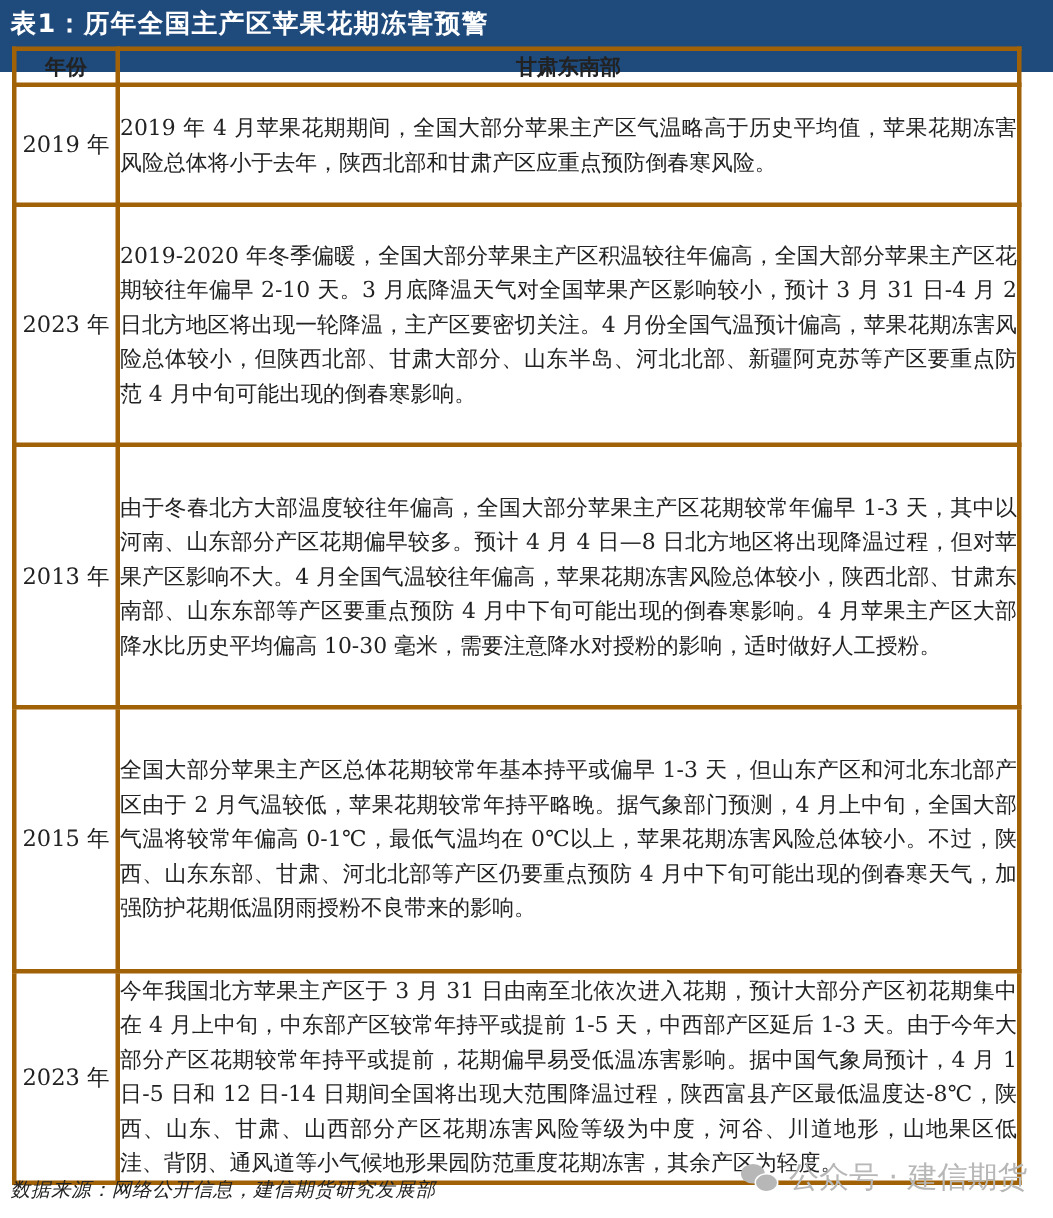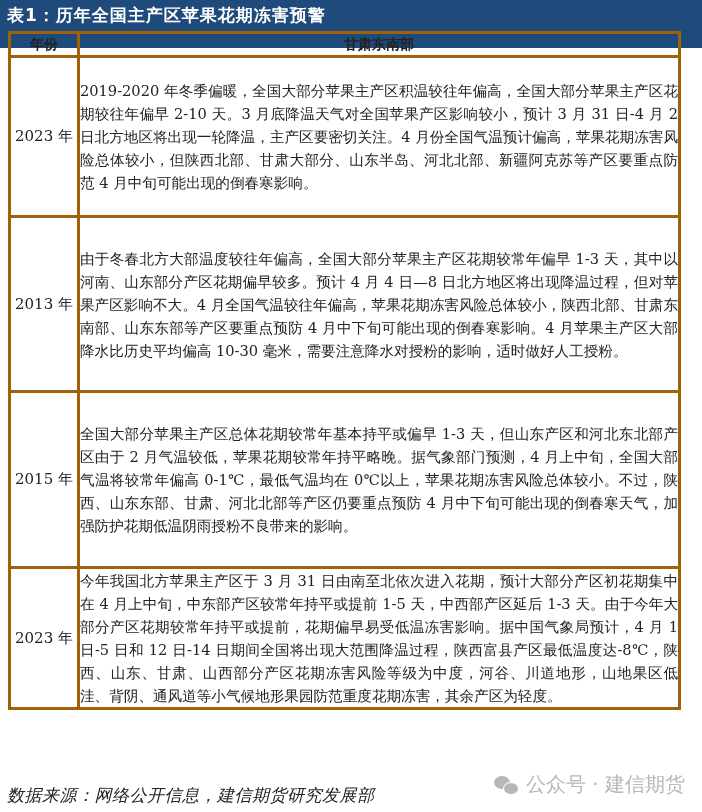--- a/index.html
+++ b/index.html
@@ -12,21 +12,21 @@
   table.main { position:absolute; left:8px; top:31px; width:670px; border-collapse:collapse;
                table-layout:fixed; }
   table.main td, table.main th { border:3px solid #a16207; padding:0; }
   table.main th { height:21px; font-size:14px; font-weight:bold;
                   font-family:"DejaVu Sans","Liberation Sans",sans-serif; text-align:center; }
   col.c-year { width:69px; }
   col.c-text { width:601px; }
   td.year { text-align:center; font-size:15px; vertical-align:middle; }
   td.text { font-size:14.6px; line-height:23px; padding:0 8px 0 9px; vertical-align:middle;
             text-align:justify; }
-  .source { position:absolute; left:7px; top:784px; font-size:17px; font-style:italic;
+  .source { position:absolute; left:7px; top:784px; font-size:13px; font-style:italic;
             color:#222; letter-spacing:0.5px; }
   .watermark { position:absolute; left:494px; top:771px; font-size:20px; color:#b7b7b7;
                font-family:"DejaVu Sans","Liberation Sans",sans-serif; display:flex; align-items:center; gap:6px; }
   .wm-icon { width:26px; height:20px; position:relative; }
   .wm-icon .b1 { position:absolute; left:0; top:1px; width:16px; height:13px; border-radius:50%; background:#b7b7b7; }
   .wm-icon .b2 { position:absolute; left:9px; top:7px; width:14px; height:11px; border-radius:50%; background:#b7b7b7; border:1px solid #fff; }
 </style>
 </head>
 <body>
 
@@ -39,20 +39,24 @@
       <col class="c-year">
       <col class="c-text">
     </colgroup>
   <thead>
     <tr>
       <th>年份</th>
       <th>甘肃东南部</th>
     </tr>
   </thead>
   <tbody>
+    <tr style="height:80px">
+      <td class="year">2019 年</td>
+      <td class="text">2019 年 4 月苹果花期期间，全国大部分苹果主产区气温略高于历史平均值，苹果花期冻害风险总体将小于去年，陕西北部和甘肃产区应重点预防倒春寒风险。</td>
+    </tr>
     <tr style="height:160px">
       <td class="year">2023 年</td>
       <td class="text">2019-2020 年冬季偏暖，全国大部分苹果主产区积温较往年偏高，全国大部分苹果主产区花期较往年偏早 2-10 天。3 月底降温天气对全国苹果产区影响较小，预计 3 月 31 日-4 月 2 日北方地区将出现一轮降温，主产区要密切关注。4 月份全国气温预计偏高，苹果花期冻害风险总体较小，但陕西北部、甘肃大部分、山东半岛、河北北部、新疆阿克苏等产区要重点防范 4 月中旬可能出现的倒春寒影响。</td>
     </tr>
     <tr style="height:175px">
       <td class="year">2013 年</td>
       <td class="text">由于冬春北方大部温度较往年偏高，全国大部分苹果主产区花期较常年偏早 1-3 天，其中以河南、山东部分产区花期偏早较多。预计 4 月 4 日—8 日北方地区将出现降温过程，但对苹果产区影响不大。4 月全国气温较往年偏高，苹果花期冻害风险总体较小，陕西北部、甘肃东南部、山东东部等产区要重点预防 4 月中下旬可能出现的倒春寒影响。4 月苹果主产区大部降水比历史平均偏高 10-30 毫米，需要注意降水对授粉的影响，适时做好人工授粉。</td>
     </tr>
     <tr style="height:176px">
       <td class="year">2015 年</td>

